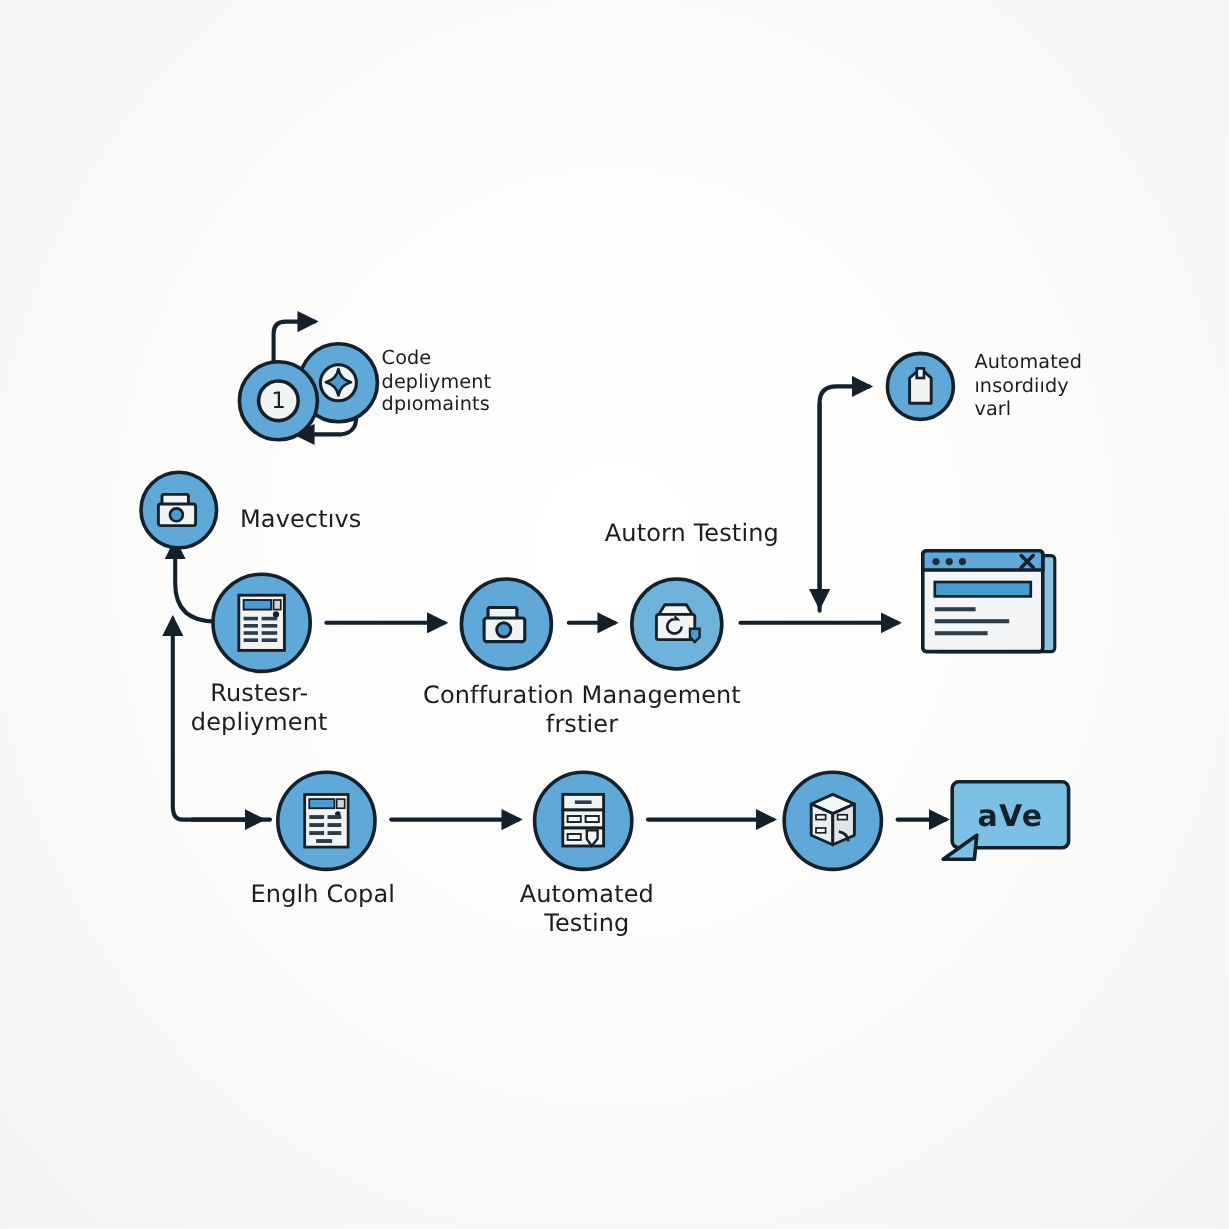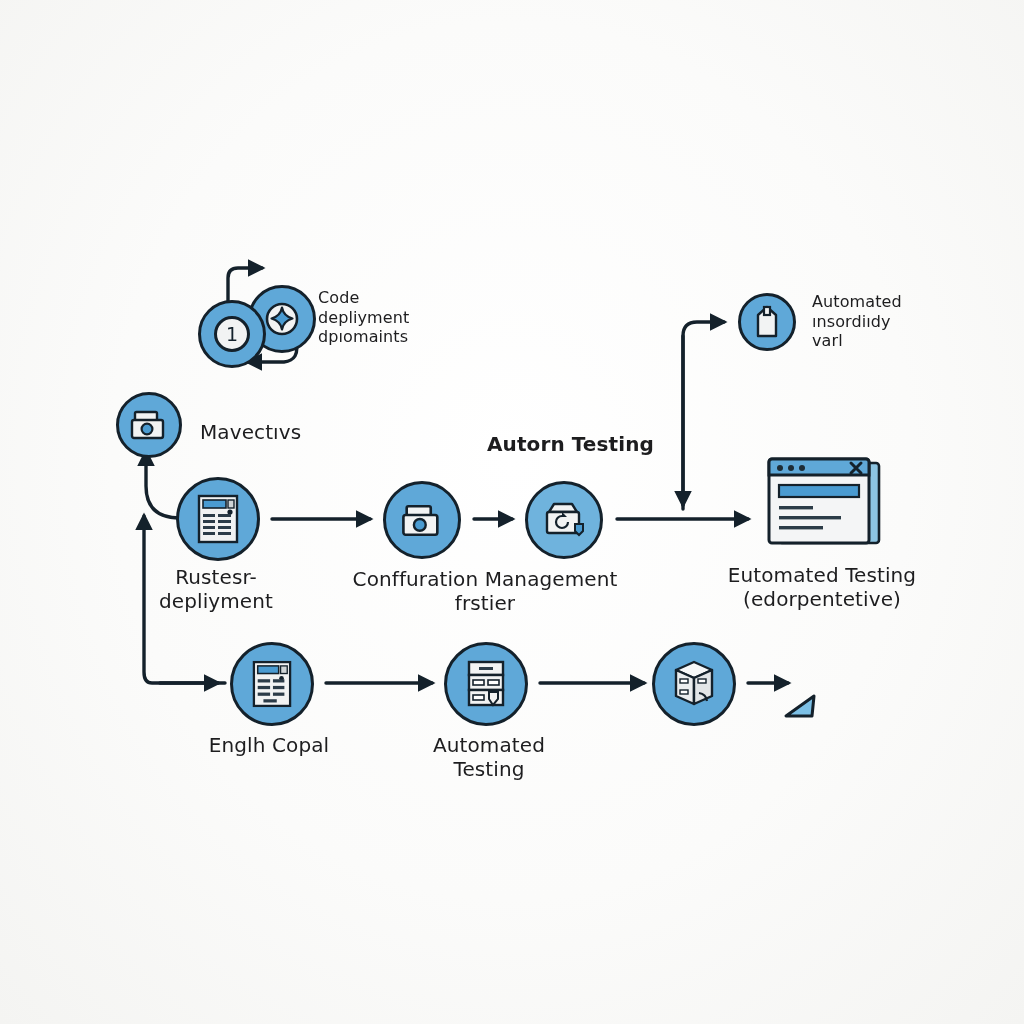--- a/index.html
+++ b/index.html
@@ -267,47 +267,48 @@
         <path d="M23 3 L41 11 L23 19 L5 11 Z" fill="#f7f8f8" stroke="#14212b" stroke-width="2.4" stroke-linejoin="round"></path>
         <path d="M5 11 L5 37 L23 45 L23 19 Z" fill="#eceeef" stroke="#14212b" stroke-width="2.4" stroke-linejoin="round"></path>
         <path d="M41 11 L41 37 L23 45 L23 19 Z" fill="#e2e5e7" stroke="#14212b" stroke-width="2.4" stroke-linejoin="round"></path>
         <rect x="9" y="20" width="8" height="4" fill="#fff" stroke="#14212b" stroke-width="1.4"></rect>
         <rect x="27" y="20" width="8" height="4" fill="#fff" stroke="#14212b" stroke-width="1.4"></rect>
         <rect x="9" y="31" width="8" height="4" fill="#fff" stroke="#14212b" stroke-width="1.4"></rect>
         <path d="M28 34 q7 1 8 8" fill="none" stroke="#14212b" stroke-width="2.2"></path>
       </svg>
     </div>
 
+    <div class="bubble" style="left:792px; top:650px;">
+      <span>aVe</span>
+    </div>
     <svg class="bubble-tail" style="left:782px; top:694px;" viewBox="0 0 34 26">
       <path d="M32 2 L4 22 L30 22 Z" fill="#7cc0e6" stroke="#14212b" stroke-width="3" stroke-linejoin="round"></path>
     </svg>
   </div>
 
   <div class="layer">
 
     <div class="label left big" style="left:318px; top:288px;">Code
 depliyment
 dpıomaints</div>
 
 
     <div class="label left" style="left:200px; top:420px;">Mavectıvs</div>
 
     <div class="label center" style="left:216px; top:565px;">Rustesr-
 depliyment</div>
 
     <div class="label center" style="left:485px; top:567px;">Conffuration Management
 frstier</div>
 
-    <div class="label left" style="left:487px; top:432px;font-weight:bold;">Autorn Testing</div>
+    <div class="label left" style="left:504px; top:432px;">Autorn Testing</div>
 
     <div class="label left big" style="left:812px; top:292px;">Automated
 ınsordiıdy
 varl</div>
 
-    <div class="label center" style="left:822px; top:563px;">Eutomated Testing
-(edorpentetive)</div>
 
     <div class="label center" style="left:269px; top:733px;">Englh Copal</div>
 
     <div class="label center" style="left:489px; top:733px;">Automated
 Testing</div>
   </div>
 </div>
 
 </body></html>

